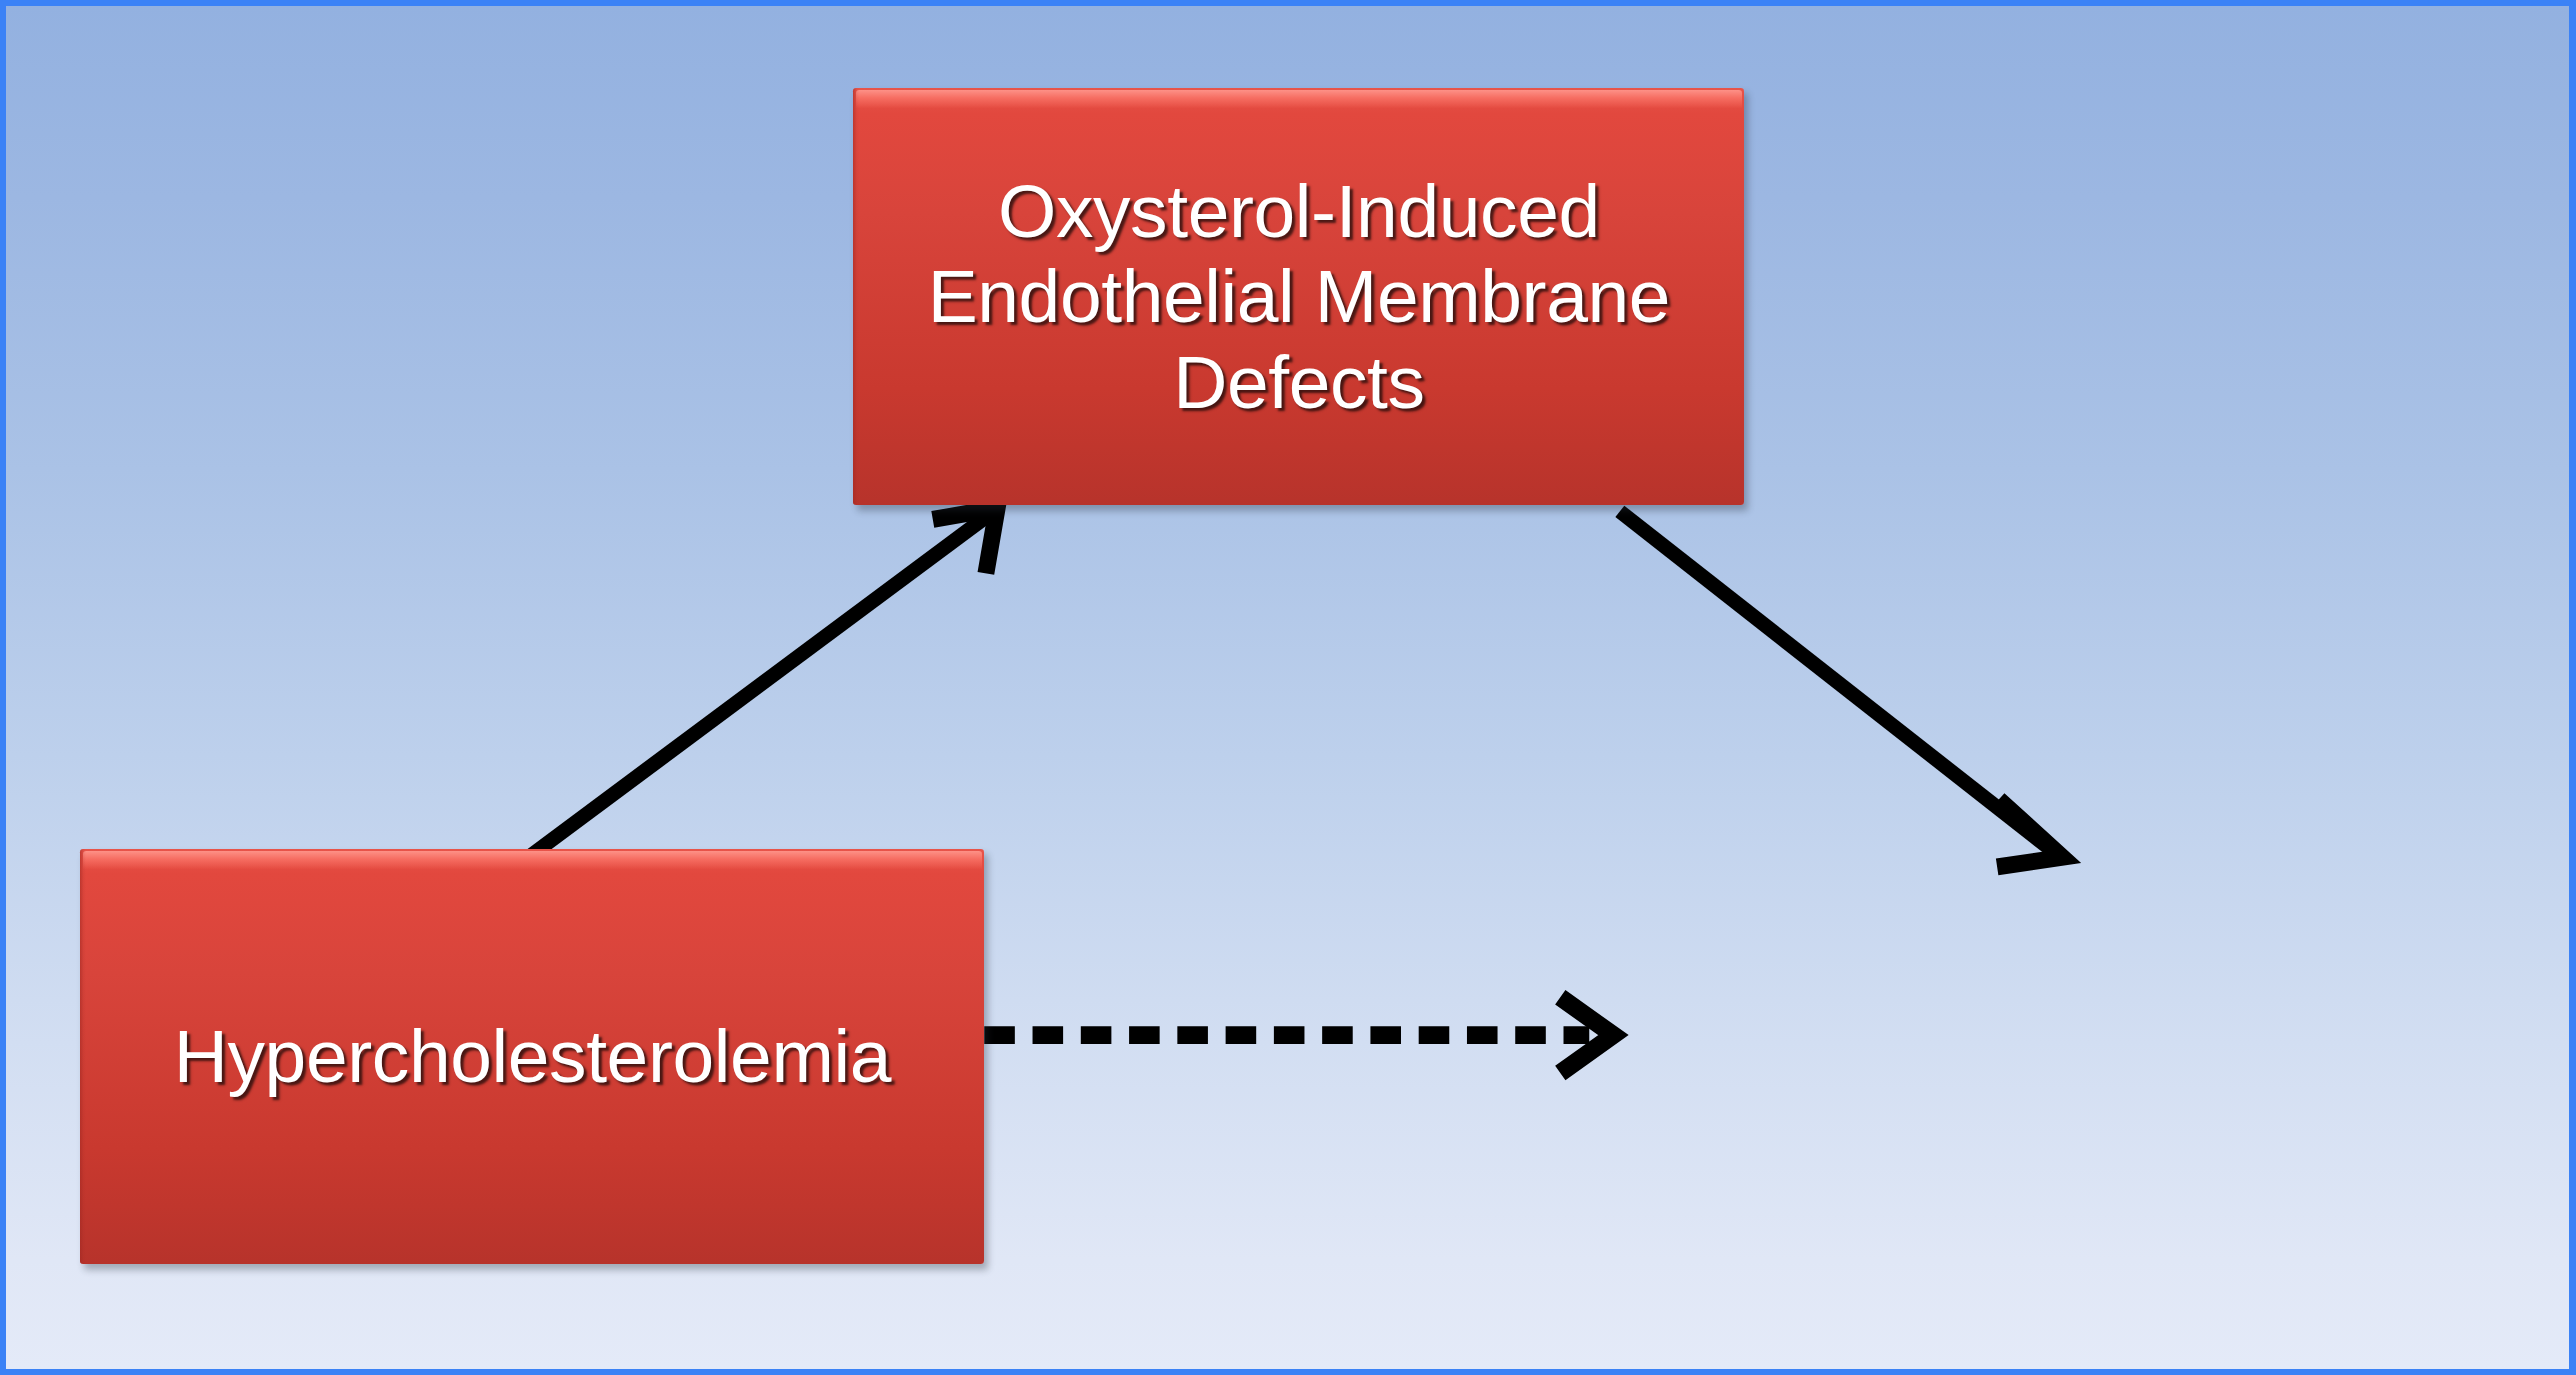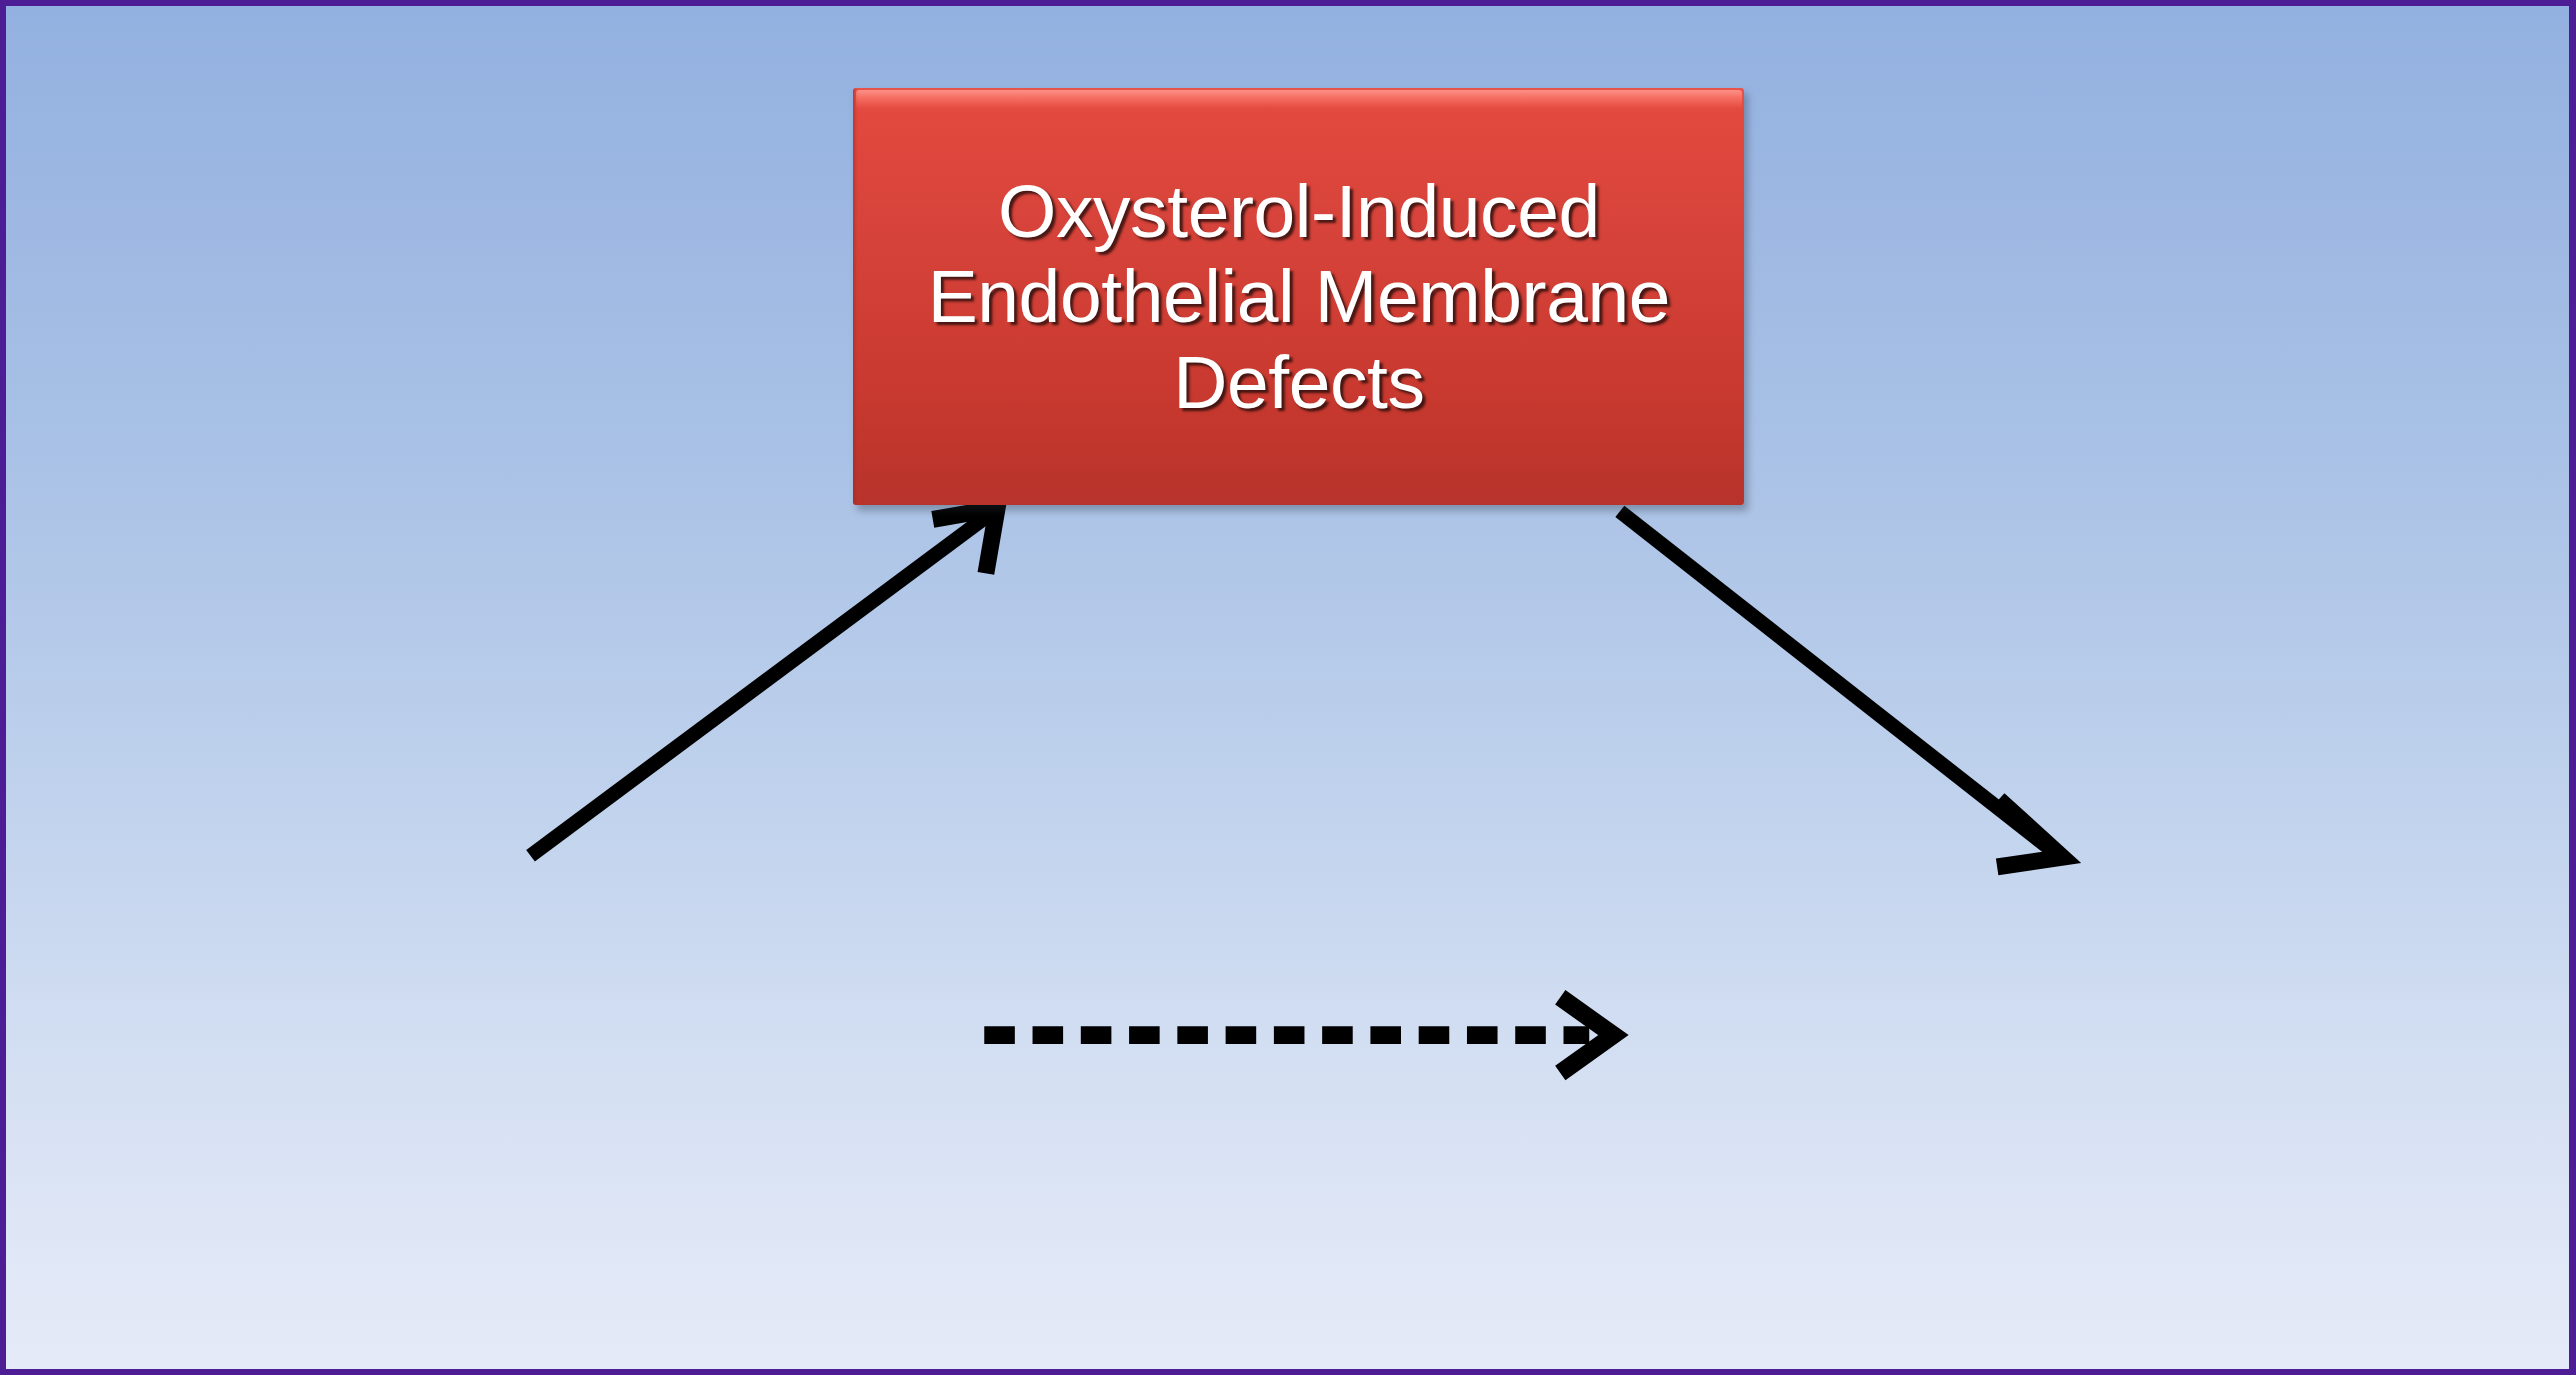--- a/index.html
+++ b/index.html
@@ -13,21 +13,21 @@
     overflow: hidden;
     font-family: "Liberation Sans", sans-serif;
   }
 
   #canvas {
     position: absolute;
     left: 0;
     top: 0;
     width: 2576px;
     height: 1376px;
-    background: #4c1d95;
+    background: #3b82f6;
   }
 
   
   #slide {
     position: absolute;
     left: 6.4px;
     top: 6.4px;
     width: 2563px;
     height: 1363px;
     background: linear-gradient(to bottom,
@@ -159,17 +159,20 @@
         <polyline points="1932,1232 1998,1279 1932,1326" fill="none" stroke="#000000" stroke-width="22" stroke-linejoin="miter" stroke-linecap="butt"></polyline>
       </g>
     </svg>
 
     <div class="node" id="node-oxysterol">
       <div class="node-label">Oxysterol-Induced
 Endothelial Membrane
 Defects</div>
     </div>
 
+    <div class="node" id="node-hypercholesterolemia">
+      <div class="node-label">Hypercholesterolemia</div>
+    </div>
 
 
   </div>
 </div>
 
 
 </body></html>

